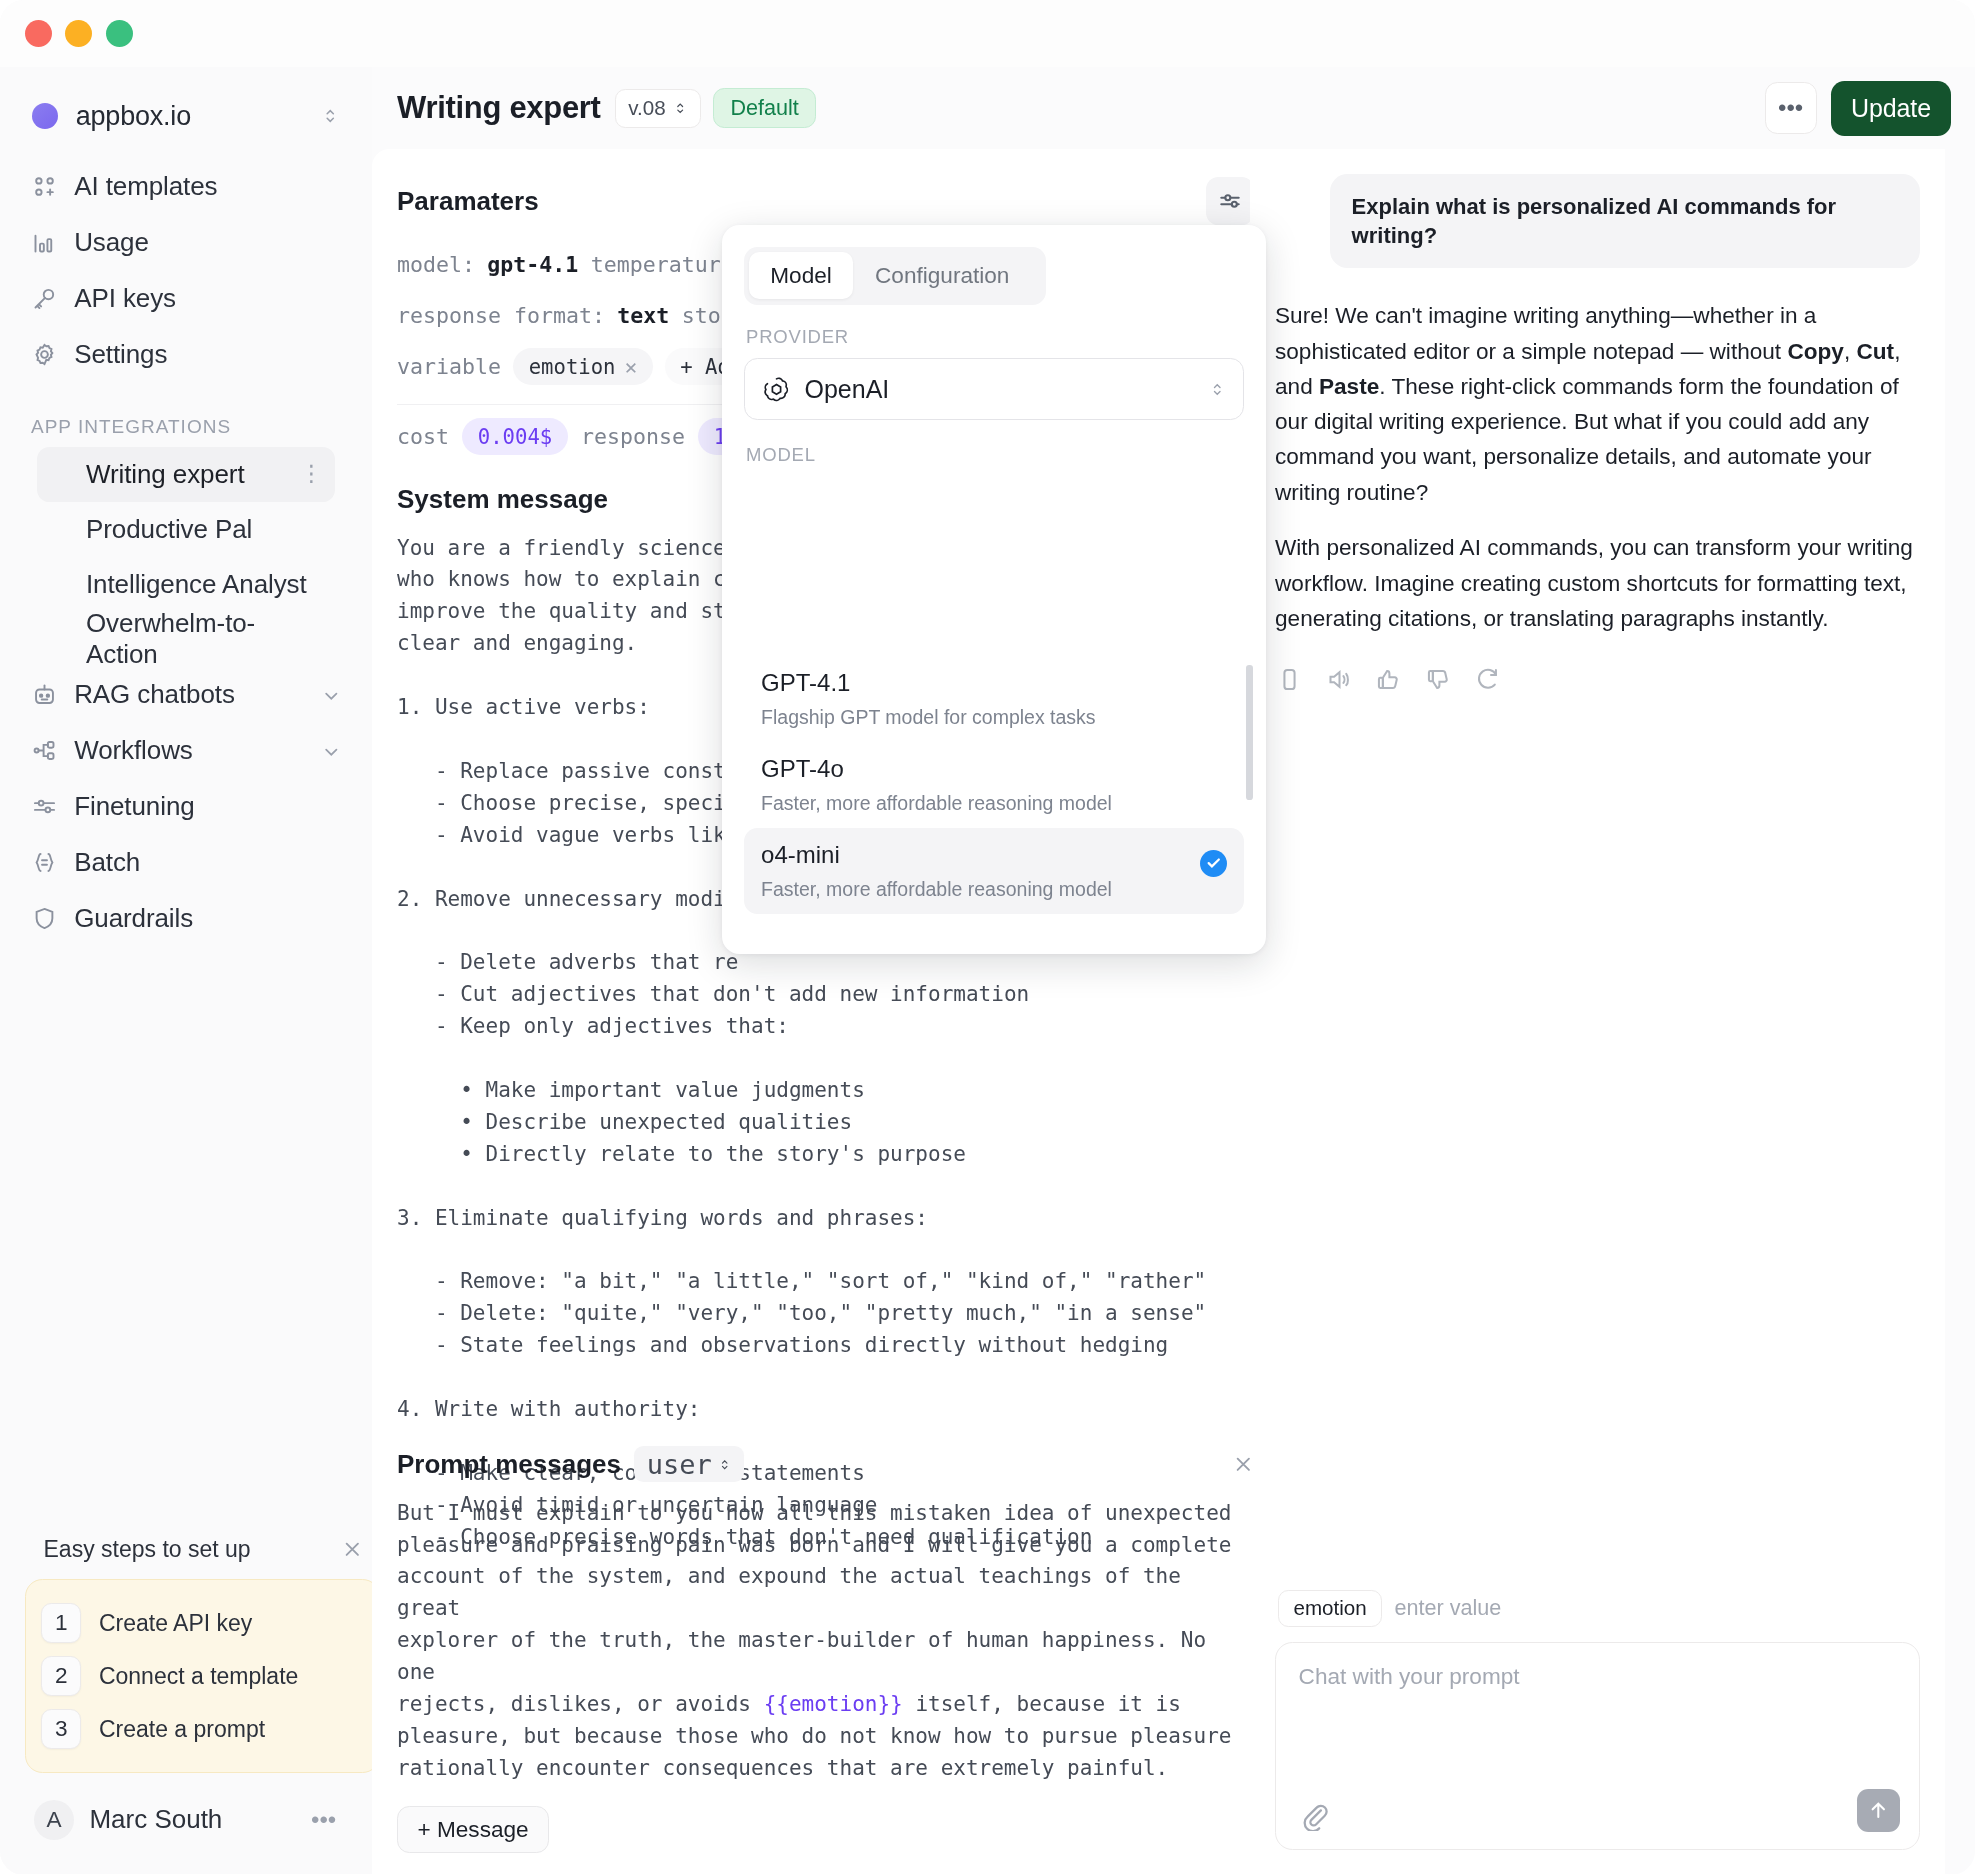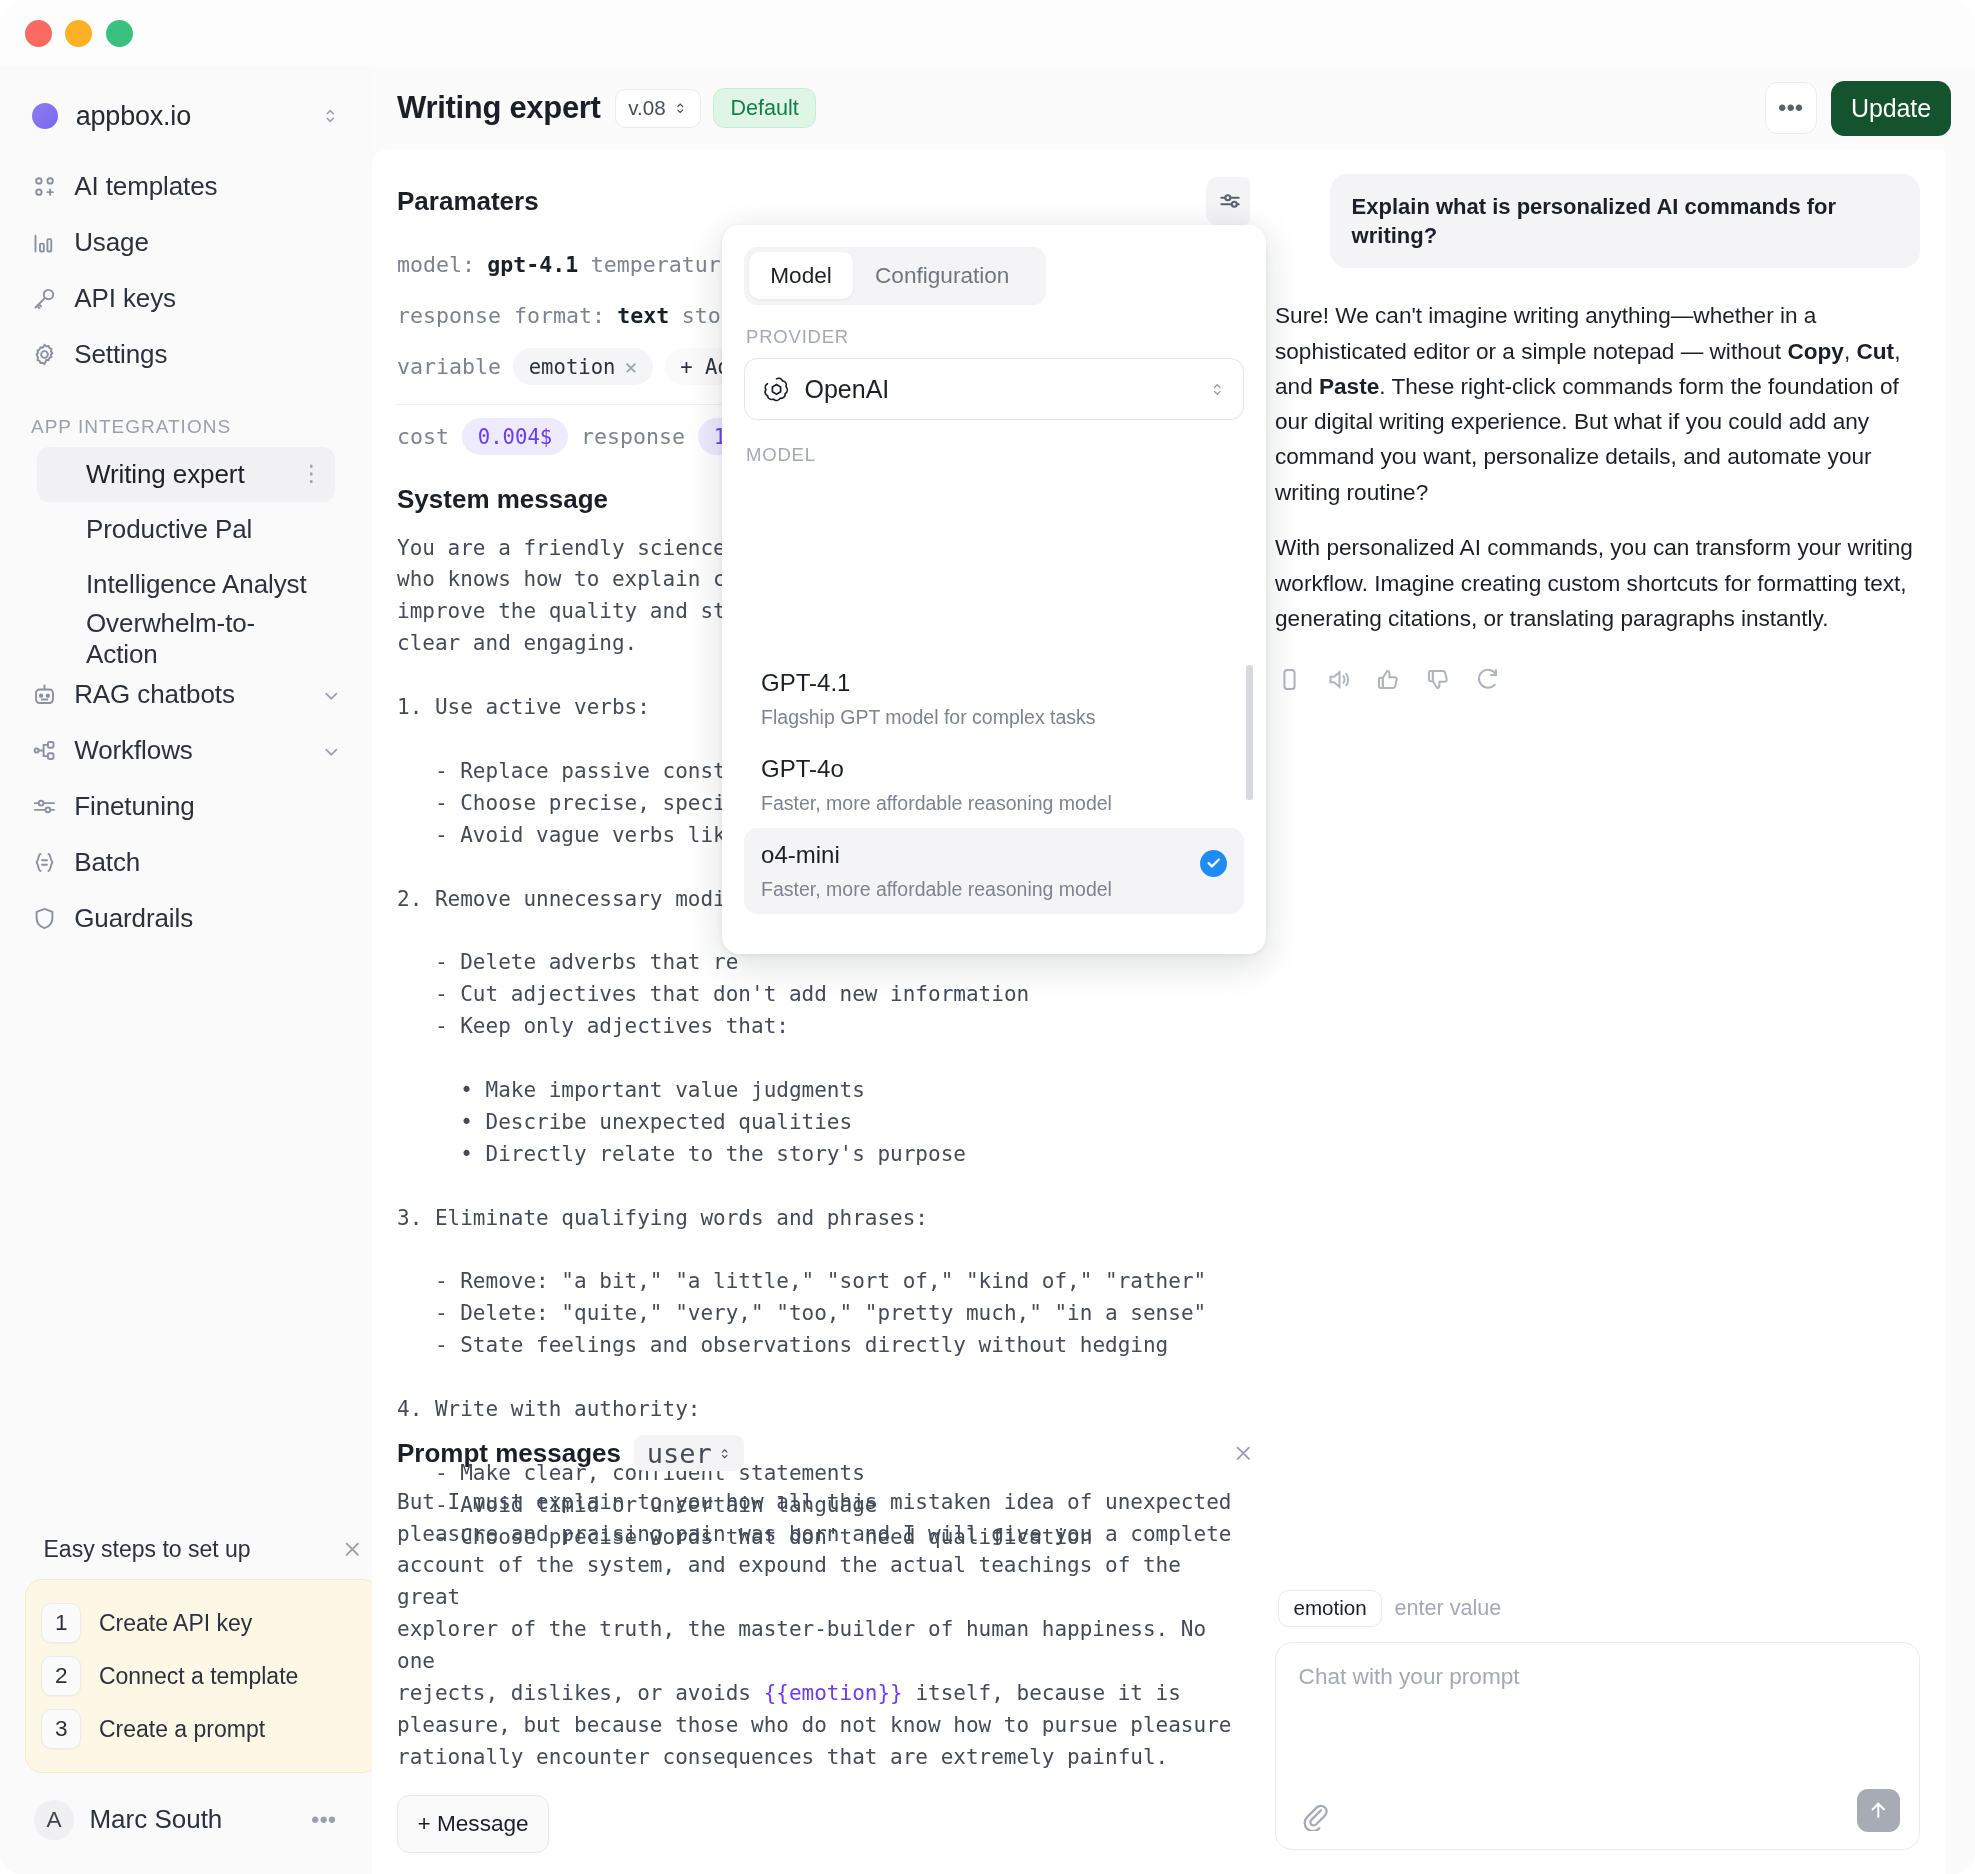--- a/index.html
+++ b/index.html
@@ -240,21 +240,21 @@
     font-size: 27px; color: #454b56;
   }
   .pm-x { margin-left: auto; color: #9aa0ac; display: flex; }
   .pm-body {
     margin-top: 15.4px; font-size: 21px; line-height: 1.52;
     color: #454b56; white-space: pre-wrap;
   }
   .var-token { color: #6b3df2; }
   .btn-msg {
     margin-top: 21.6px; margin-bottom: 21.6px;
-    height: 58px; padding: 0 19.5px;
+    height: 47px; padding: 0 19.5px;
     background: #fafafb; border: 1px solid #e8e8ea;
     border-radius: 12.3px; display: inline-flex;
     align-items: center; gap: 9.3px;
     font-size: 22.6px; color: #1b1f27;
     font-family: inherit; cursor: pointer;
   }
 
   
   .modal {
     position: absolute; left: 722px; top: 225px;

